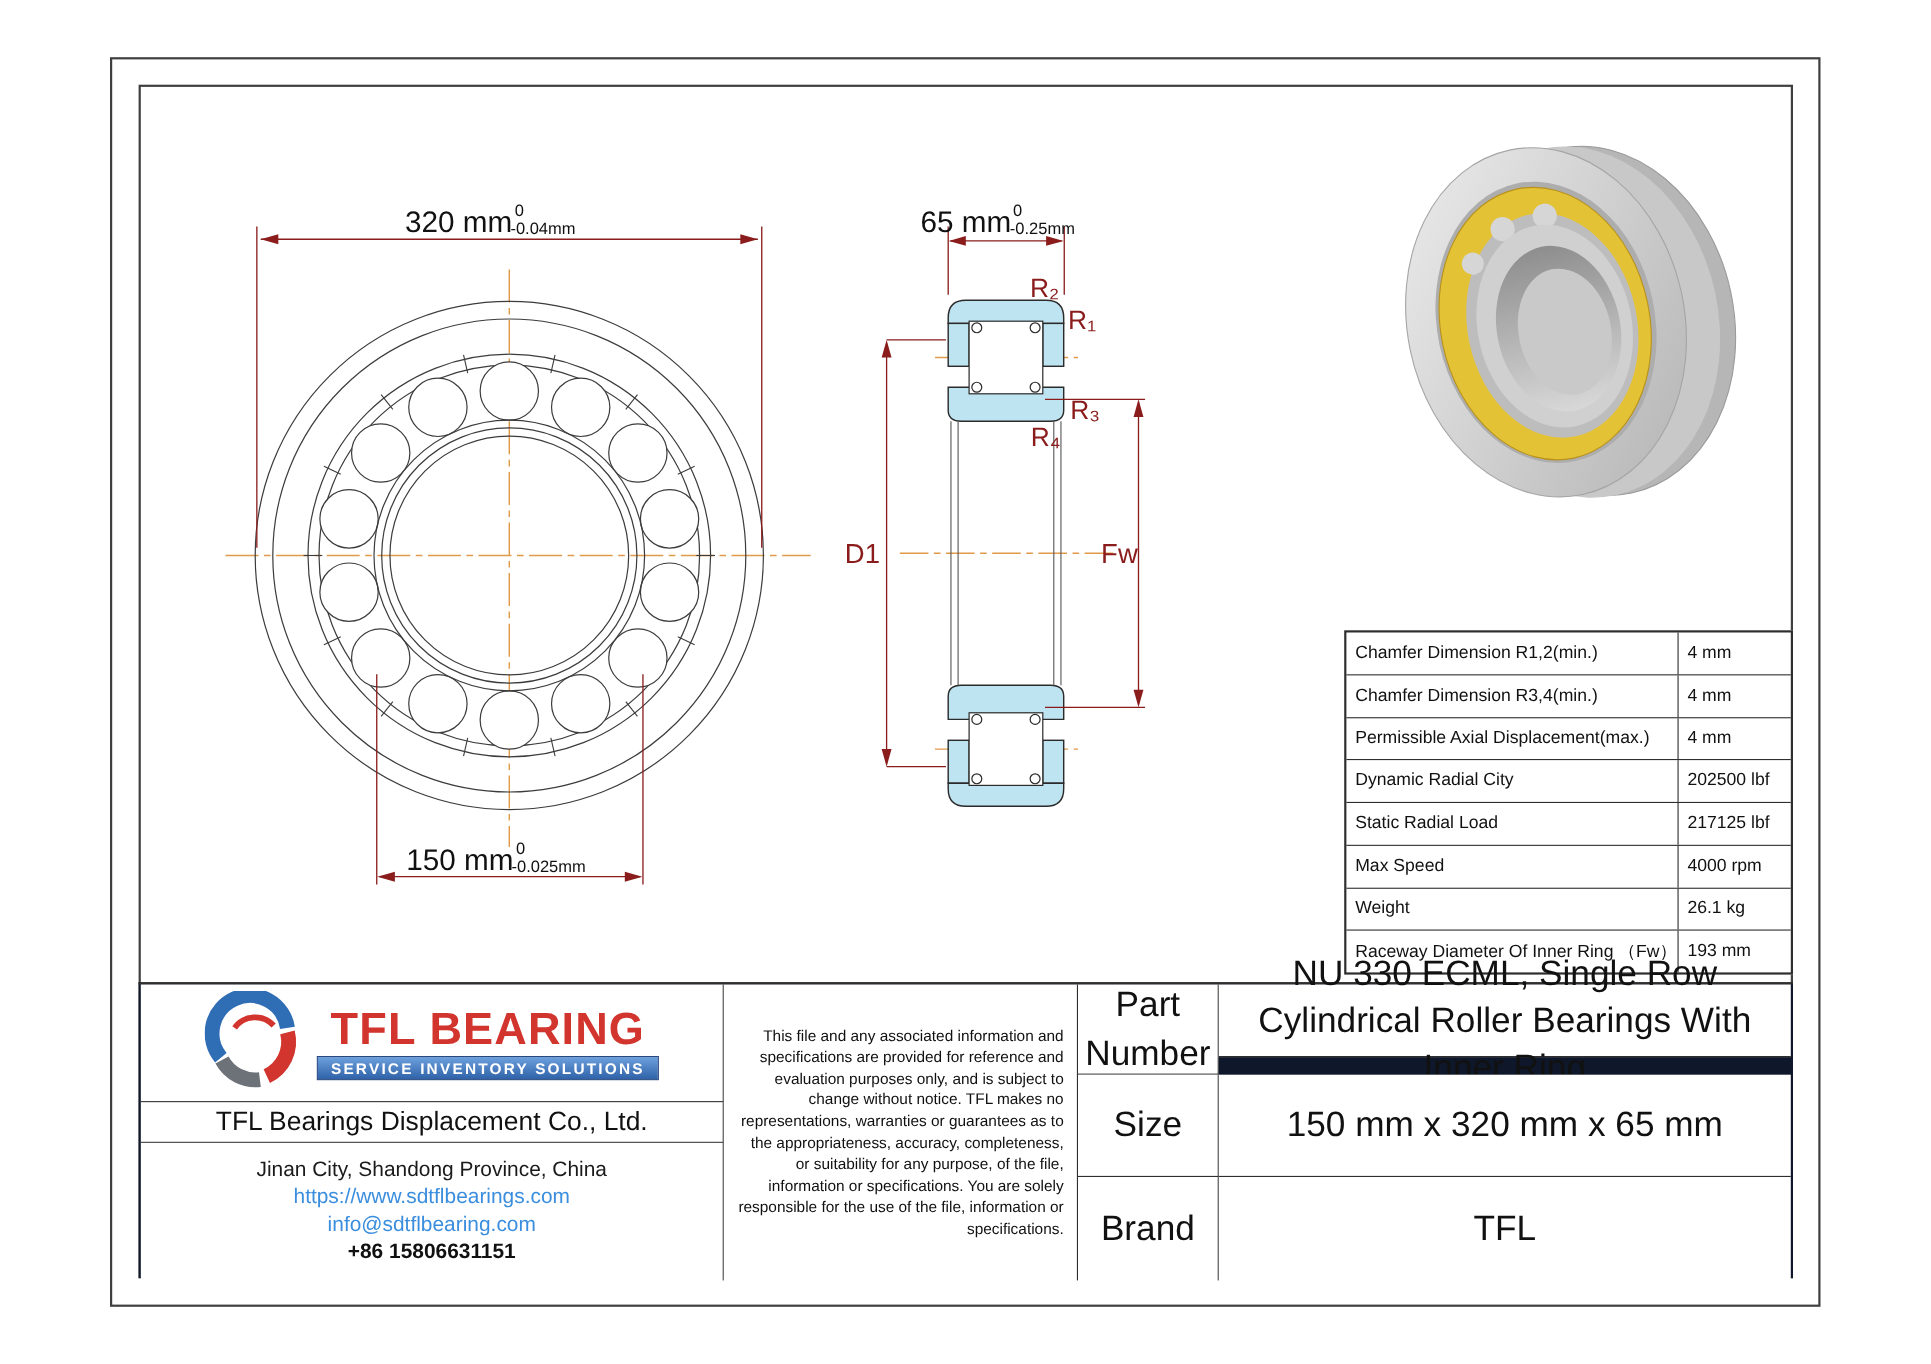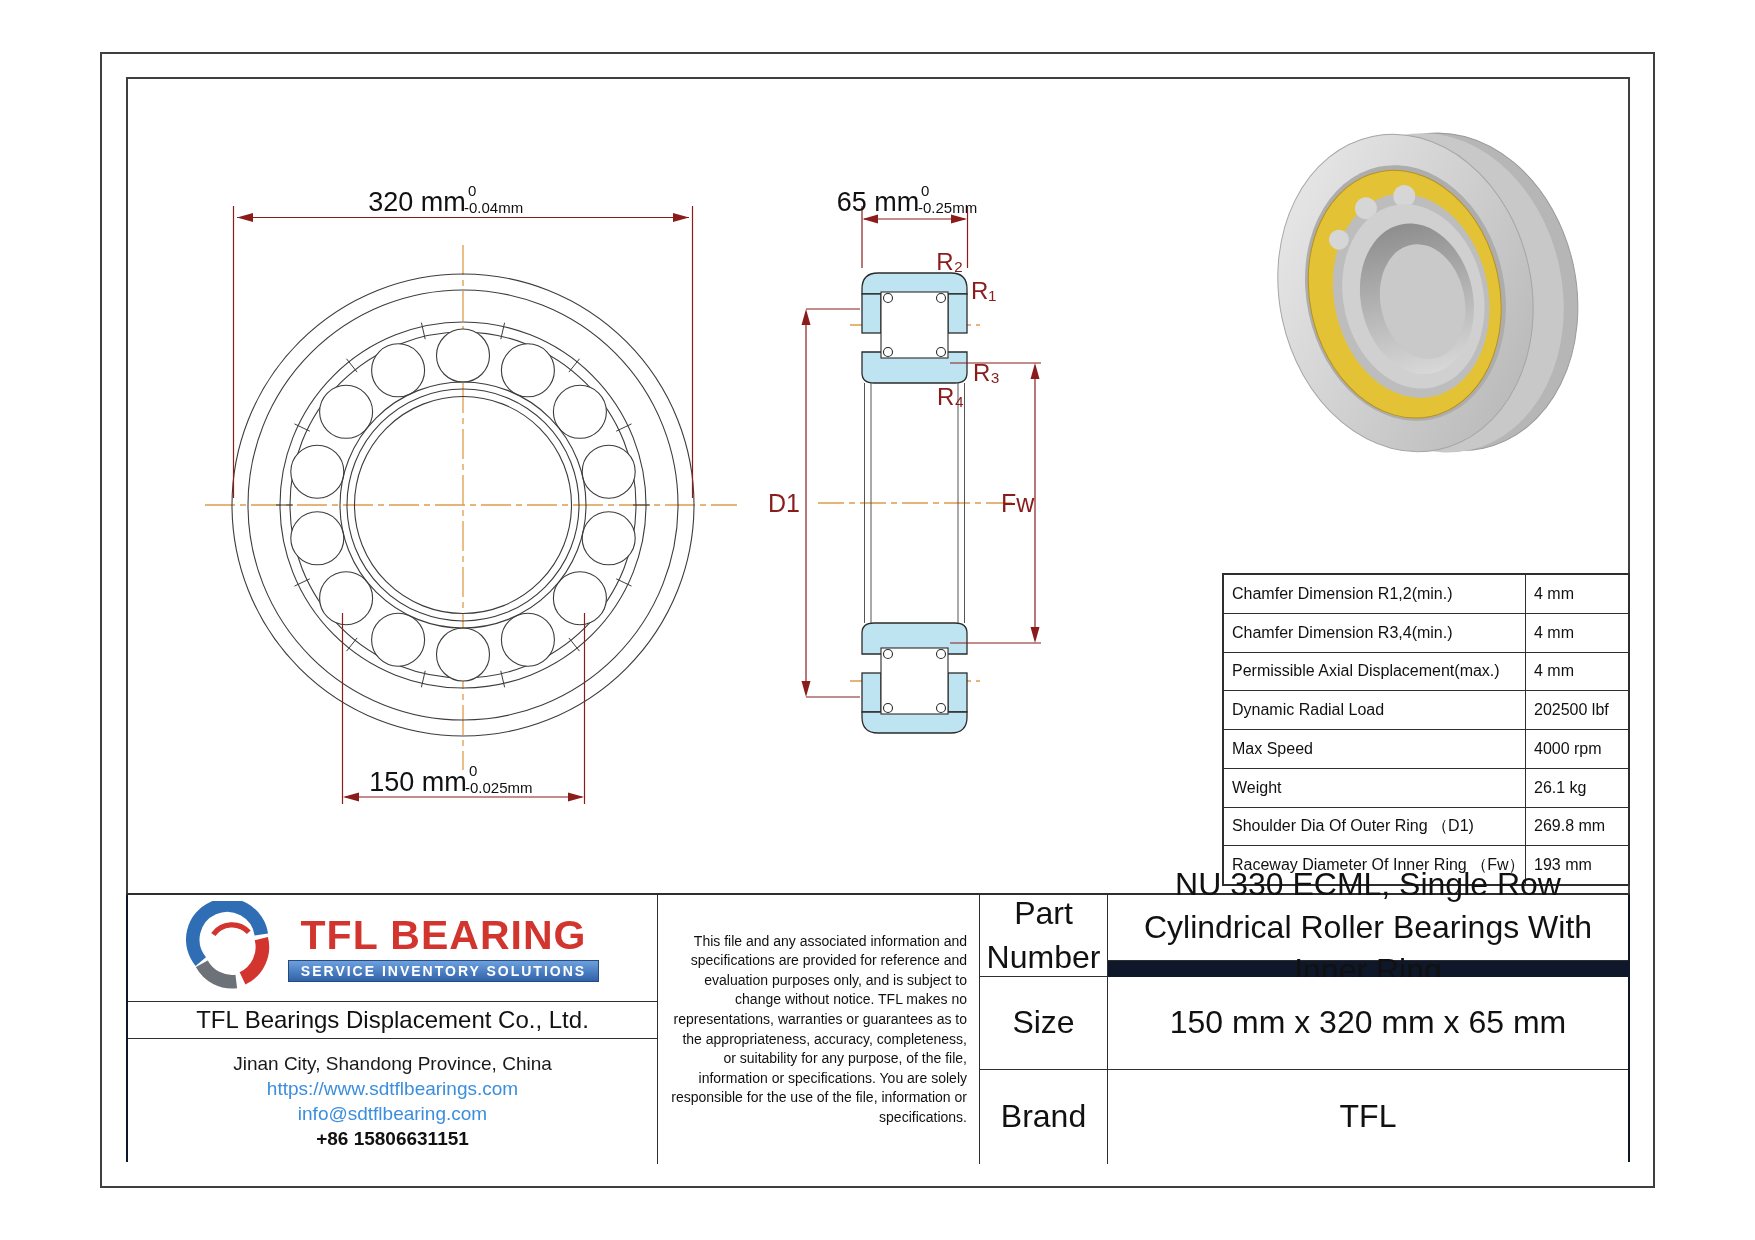--- a/index.html
+++ b/index.html
@@ -261,34 +261,34 @@
     </div>
     <div class="spec-row">
       <div class="spec-label">Chamfer Dimension R3,4(min.)</div>
       <div class="spec-value">4 mm</div>
     </div>
     <div class="spec-row">
       <div class="spec-label">Permissible Axial Displacement(max.)</div>
       <div class="spec-value">4 mm</div>
     </div>
     <div class="spec-row">
-      <div class="spec-label">Dynamic Radial Load</div>
+      <div class="spec-label">Dynamic Radial City</div>
       <div class="spec-value">202500 lbf</div>
+    </div>
+    <div class="spec-row">
+      <div class="spec-label">Static Radial Load</div>
+      <div class="spec-value">217125 lbf</div>
     </div>
     <div class="spec-row">
       <div class="spec-label">Max Speed</div>
       <div class="spec-value">4000 rpm</div>
     </div>
     <div class="spec-row">
       <div class="spec-label">Weight</div>
       <div class="spec-value">26.1 kg</div>
-    </div>
-    <div class="spec-row">
-      <div class="spec-label">Shoulder Dia Of Outer Ring （D1)</div>
-      <div class="spec-value">269.8 mm</div>
     </div>
     <div class="spec-row">
       <div class="spec-label">Raceway Diameter Of Inner Ring （Fw）</div>
       <div class="spec-value">193 mm</div>
     </div>
   </div>
 
   <div class="title-block">
 
     <div class="tb-cell cell-logo">

